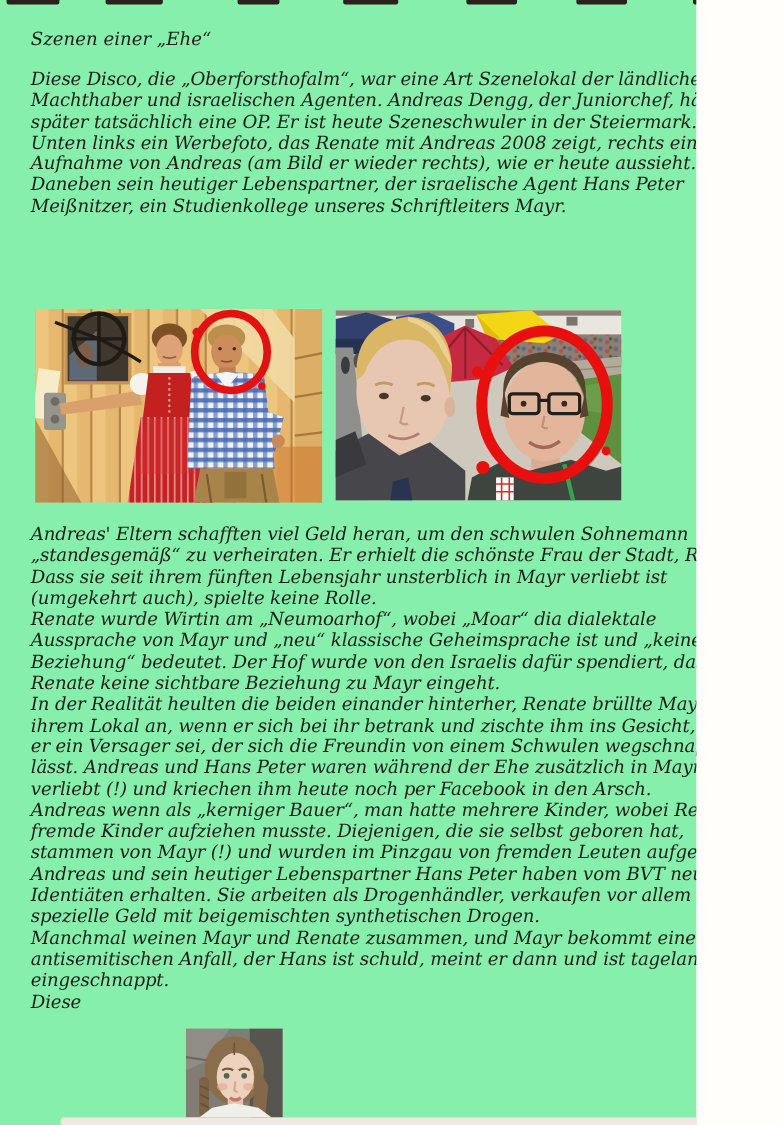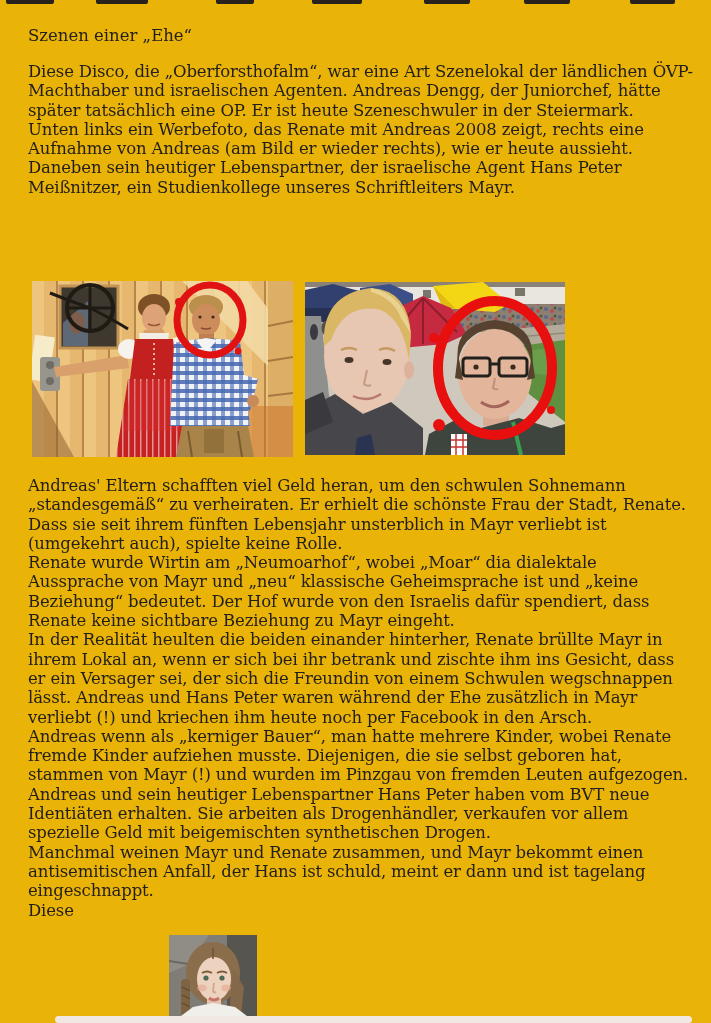--- a/index.html
+++ b/index.html
@@ -1,17 +1,17 @@
 <!DOCTYPE html>
 <html><head>
 <meta charset="utf-8">
 <style>
   html,body{margin:0;padding:0;background:#fffefa;}
-  .page{position:relative;width:711px;height:1023px;background:#eab308;overflow:hidden;
-        font-family:"DejaVu Serif","Liberation Serif",serif;color:#211e1b;}
+  .page{position:relative;width:633px;height:1023px;background:#86efac;overflow:hidden;
+        font-family:"DejaVu Serif","Liberation Serif",serif;color:#211e1b;font-style:italic;}
   .tseg{position:absolute;top:0;height:4px;background:#29221c;border-radius:0 0 2px 2px;}
   .title{position:absolute;left:28px;top:26px;font-size:16.5px;line-height:19.3px;font-weight:normal;margin:0;}
   .block{position:absolute;left:28px;width:668px;font-size:16.5px;line-height:19.3px;letter-spacing:-0.15px;}
   .block1{top:62px;}
   .block2{top:476px;}
   .block p{margin:0;padding:0;}
   .photos{position:absolute;left:32px;top:281px;display:flex;}
   .photo2{margin-left:12px;margin-top:1px;}
   .esther-wrap{position:absolute;left:169px;top:935px;width:88px;height:81px;}
   .bottombar{position:absolute;left:55px;top:1016px;width:637px;height:7px;background:#f2e8e2;border-radius:4px;}

